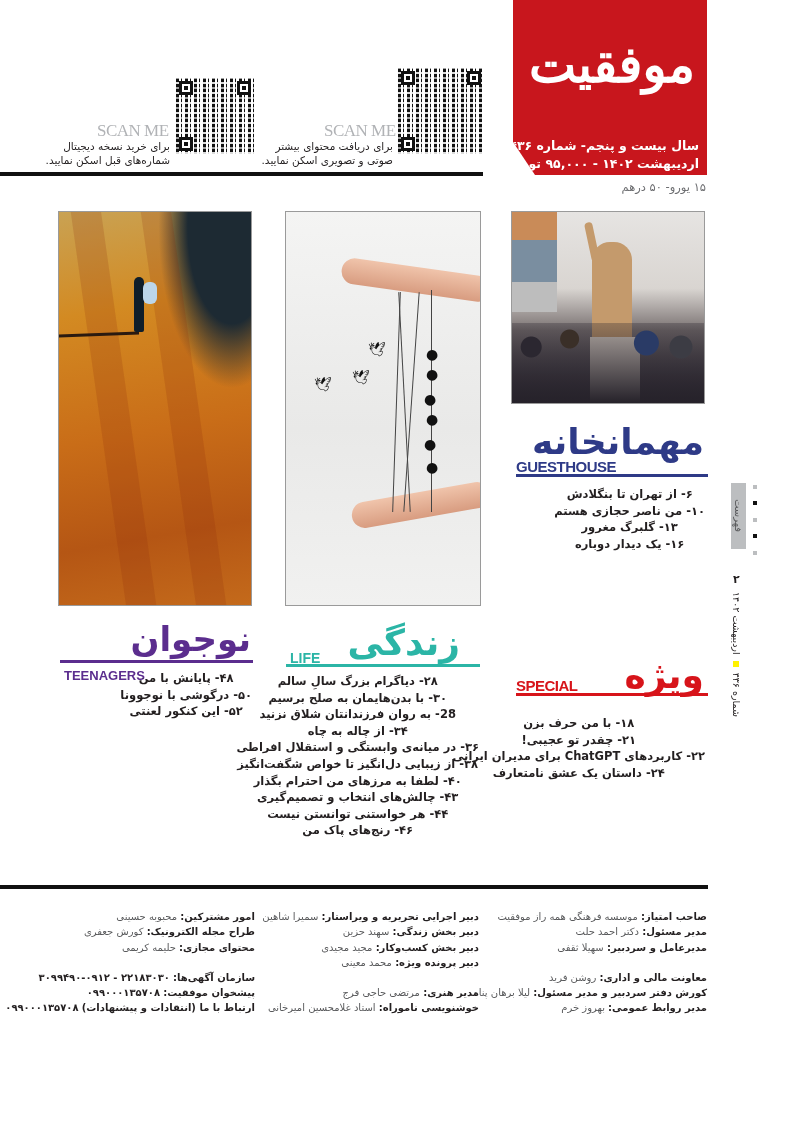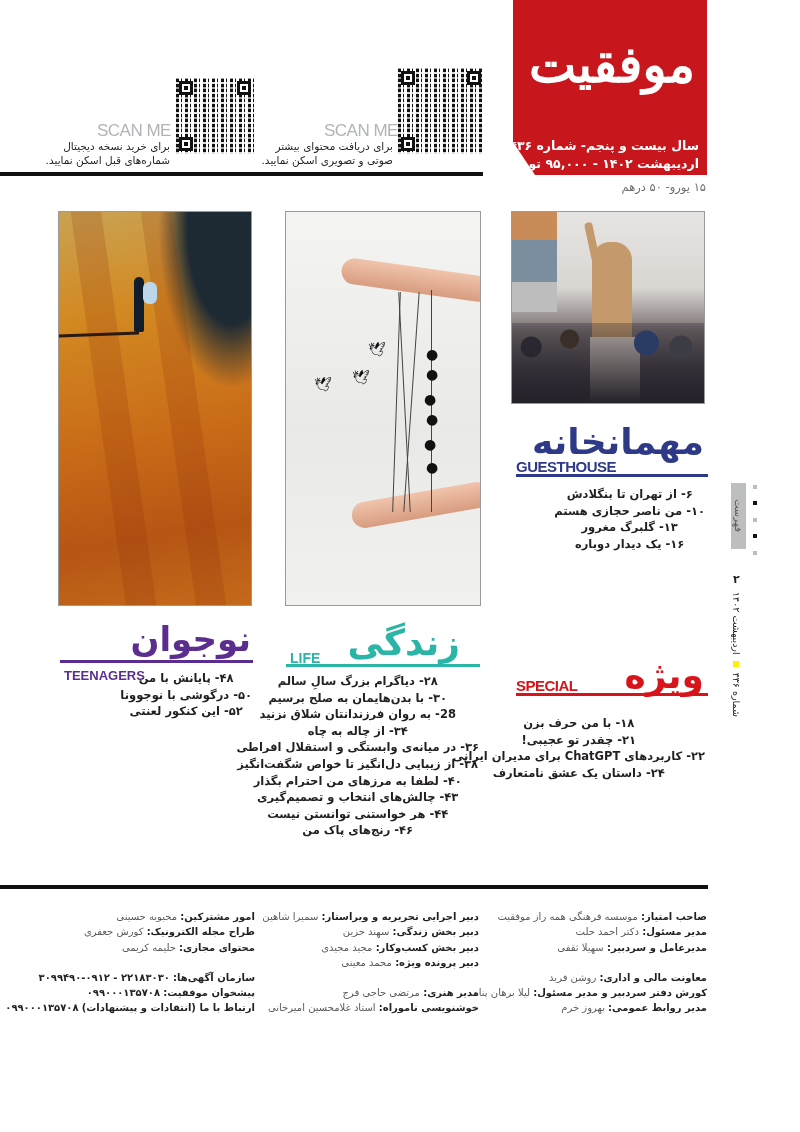--- a/index.html
+++ b/index.html
@@ -39,21 +39,21 @@
     position: absolute; inset: 0;
     background:
       repeating-linear-gradient(0deg, rgba(255,255,255,.85) 0 2px, transparent 2px 5px, rgba(255,255,255,.6) 5px 7px, transparent 7px 10px);
   }
   .qr .finder {
     position: absolute; width: 14px; height: 14px; border: 3px solid #111; background: #fff;
   }
   .qr .finder::after {
     content: ""; position: absolute; left: 2px; top: 2px; width: 4px; height: 4px; background: #111;
   }
-  .scan-label { font-family: Liberation Sans, sans-serif; font-weight: 300; color: #b1b3b6; font-size: 17px; letter-spacing: -0.5px; }
+  .scan-label { font-family: Liberation Serif, serif; font-weight: 300; color: #b1b3b6; font-size: 17px; letter-spacing: -0.5px; }
   .scan-text { font-size: 10.5px; line-height: 14px; color: #231f20; white-space: nowrap; }
 
   .rule-top { left: 0; top: 172px; width: 483px; height: 4px; background: #111; }
   .rule-bottom { left: 0; top: 885px; width: 708px; height: 4px; background: #111; }
 
   
   .photo { position: absolute; border: 1px solid #9a9a9a; overflow: hidden; }
   .photo-desert {
     left: 58px; top: 211px; width: 194px; height: 395px;
     background:

